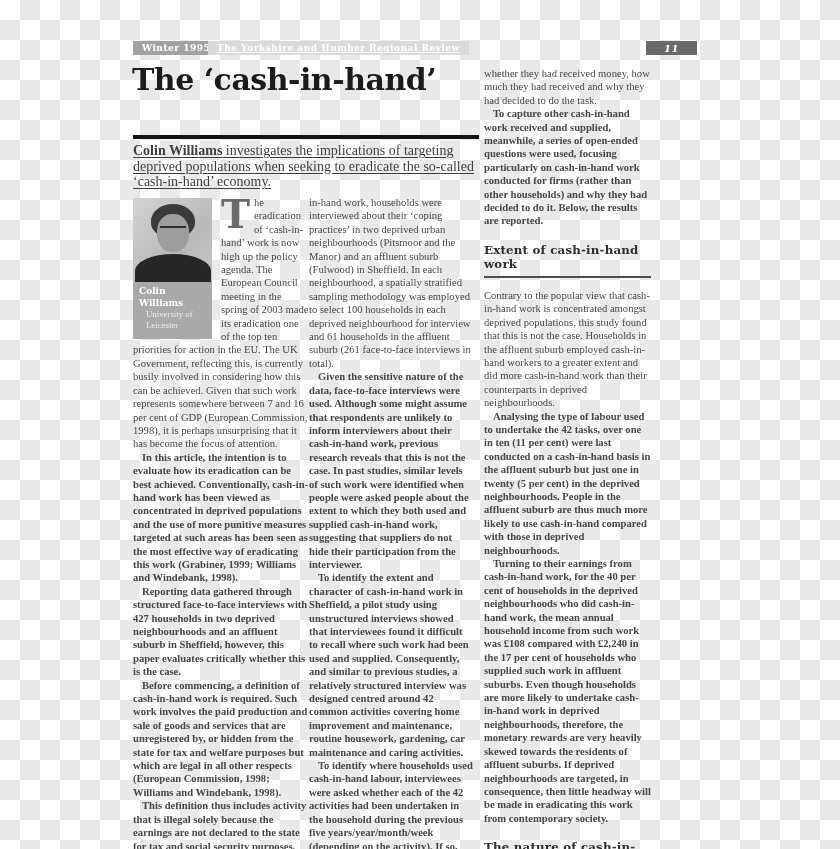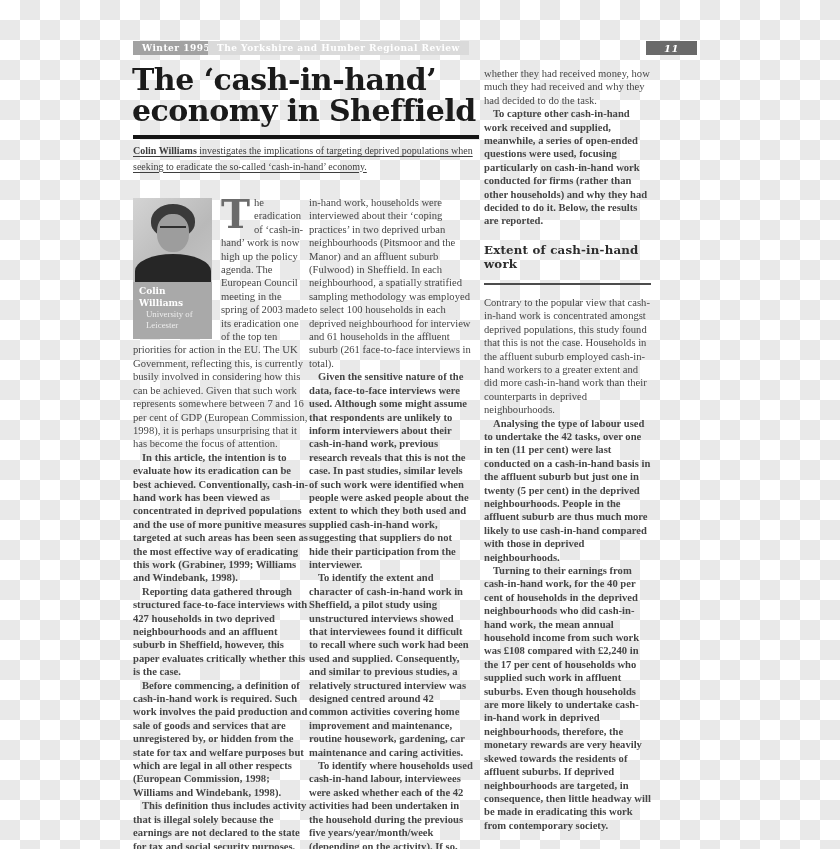--- a/index.html
+++ b/index.html
@@ -13,47 +13,47 @@
     background-position:0 0,20px 20px;
     font-family:"Liberation Serif", serif;
   }
   .tag {
     position:absolute; top:41px; height:14px; box-sizing:border-box;
     display:flex; align-items:center; padding:0 9px;
     font-family:"DejaVu Serif", serif; font-weight:bold; font-size:9px;
     color:#ffffff; letter-spacing:0.5px; white-space:nowrap;
   }
   .tag-issue { left:133px; background:#a2a2a2; }
-  .tag-pub   { left:208px; background:#dadada; }
+  .tag-pub   { left:208px; background:#dadada;text-decoration:underline; }
   .tag-page  { left:646px; width:51px; background:#6a6a6a; justify-content:center; font-size:10px;font-style:italic; }
 
   .title {
     position:absolute; left:132px; top:64px; width:370px;
     font-family:"DejaVu Serif", serif; font-weight:bold;
     font-size:30px; line-height:31px; color:#1b1b1b; letter-spacing:-0.5px;
   }
   .title-rule { position:absolute; left:133px; top:135px; width:346px; height:4px; background:#141414; }
   .standfirst {
     position:absolute; left:133px; top:143px; width:352px;
-    font-size:10px; line-height:15.5px; color:#3e3e3e;
+    font-size:14px; line-height:15.5px; color:#3e3e3e;
     text-decoration:underline; text-underline-offset:2px;
   }
   .standfirst .author { font-weight:bold; }
 
   .col { position:absolute; font-size:10.6px; line-height:13.4px; color:#464646; }
   .col p { margin:0; }
   .col p + p { text-indent:9px;font-weight:bold; }
   .col-left  { left:133px; top:196px; width:177px; }
   .col-mid   { left:309px; top:196px; width:164px; }
   .col-right { left:484px; top:67px;  width:167px; }
 
   .col-heading {
     font-family:"DejaVu Serif", serif; font-weight:bold;
     font-size:11.8px; line-height:14.5px; color:#2e2e2e;
-    border-bottom:2px solid #4c4c4c; padding-bottom:11px;
+    border-bottom:2px solid #4c4c4c; padding-bottom:4px;
     margin:15px 0 11px 0; letter-spacing:0.2px;
   }
 
   .dropcap {
     float:left; font-family:"DejaVu Serif", serif; font-weight:bold;
     font-size:39px; line-height:31px; color:#6b6b6b; margin:3px 4px 0 0;
   }
 
   .photo-block { float:left; width:79px; margin:2px 9px 4px 0; background:#a9a9a9; }
   .photo-img { position:relative; height:84px; background:linear-gradient(135deg,#d4d4d4 0%,#b9b9b9 60%,#c6c6c6 100%); overflow:hidden; }
@@ -69,21 +69,20 @@
 <body>
 
 <div class="canvas">
 
   <div class="tag tag-issue">Winter 1995</div>
   <div class="tag tag-pub">The Yorkshire and Humber Regional Review</div>
   <div class="tag tag-page">11</div>
 
   <div class="title">
     <div>The ‘cash-in-hand’</div>
-    <div>economy in Sheffield</div>
   </div>
   <div class="title-rule"></div>
 
   <div class="standfirst">
     <span class="author">Colin Williams</span><span> investigates the implications of targeting deprived populations when seeking to eradicate the so-called ‘cash-in-hand’ economy.</span>
   </div>
 
   <div class="col col-left">
     <div class="photo-block">
       <div class="photo-img">

